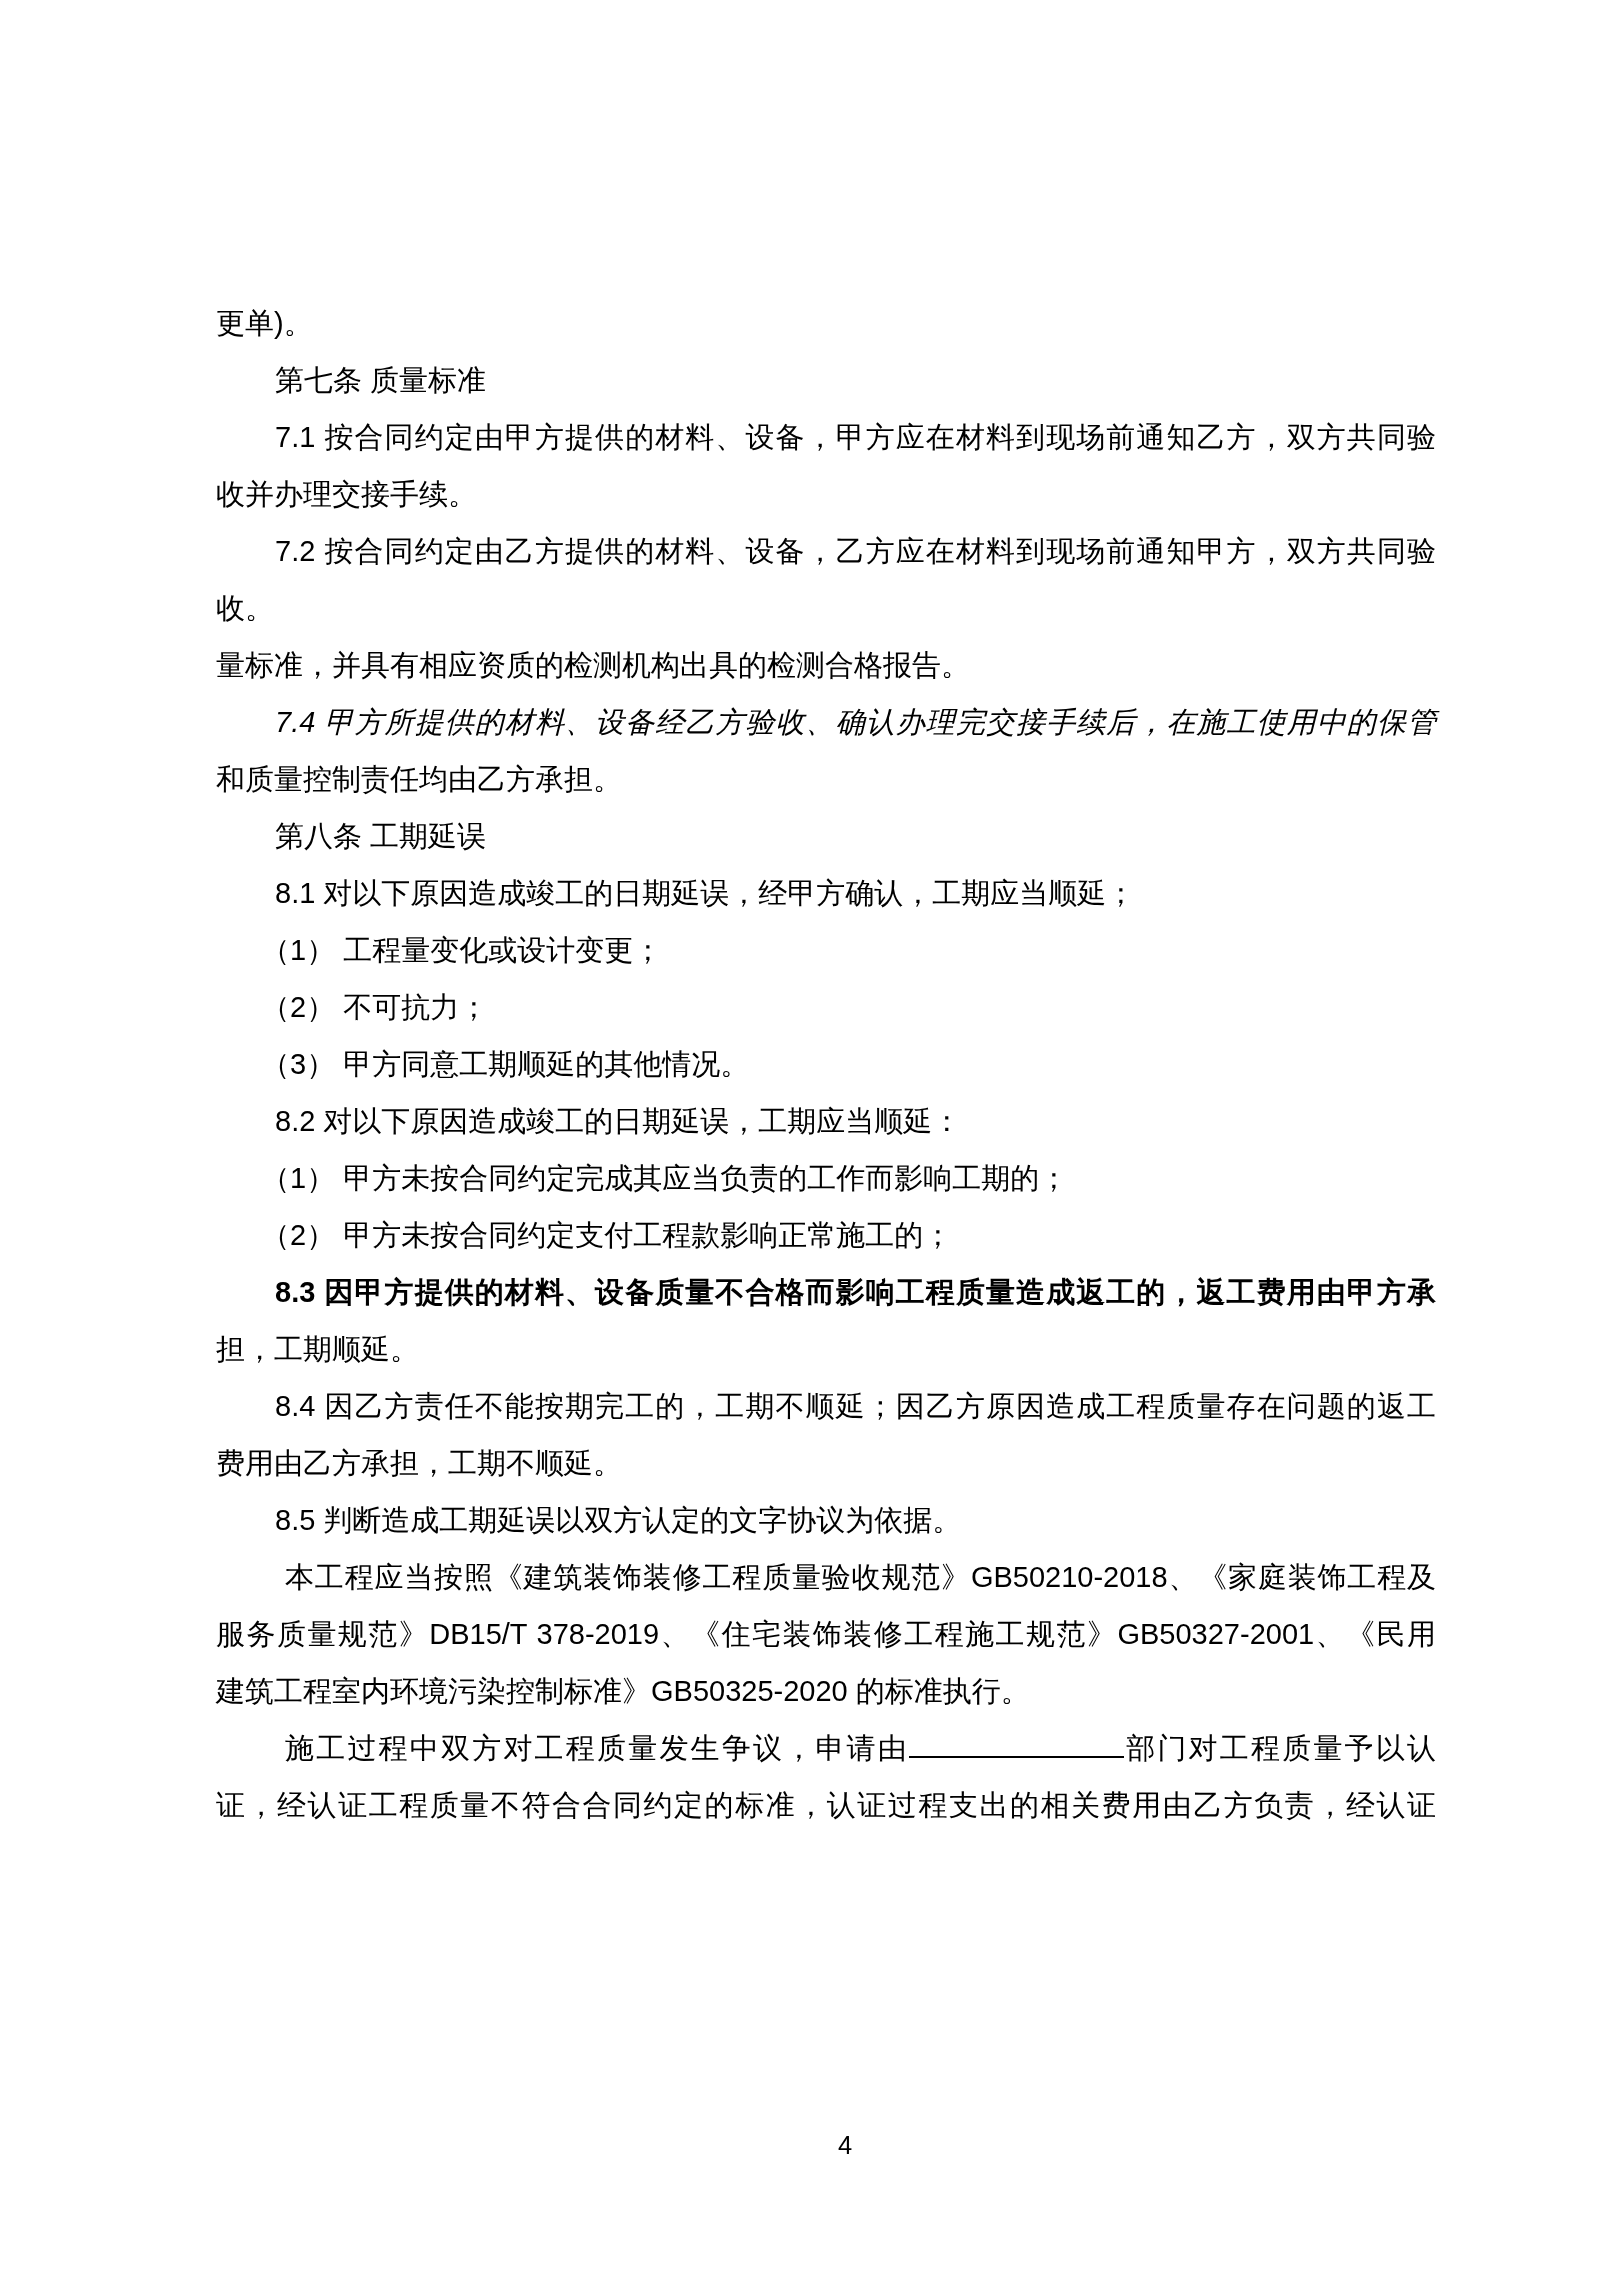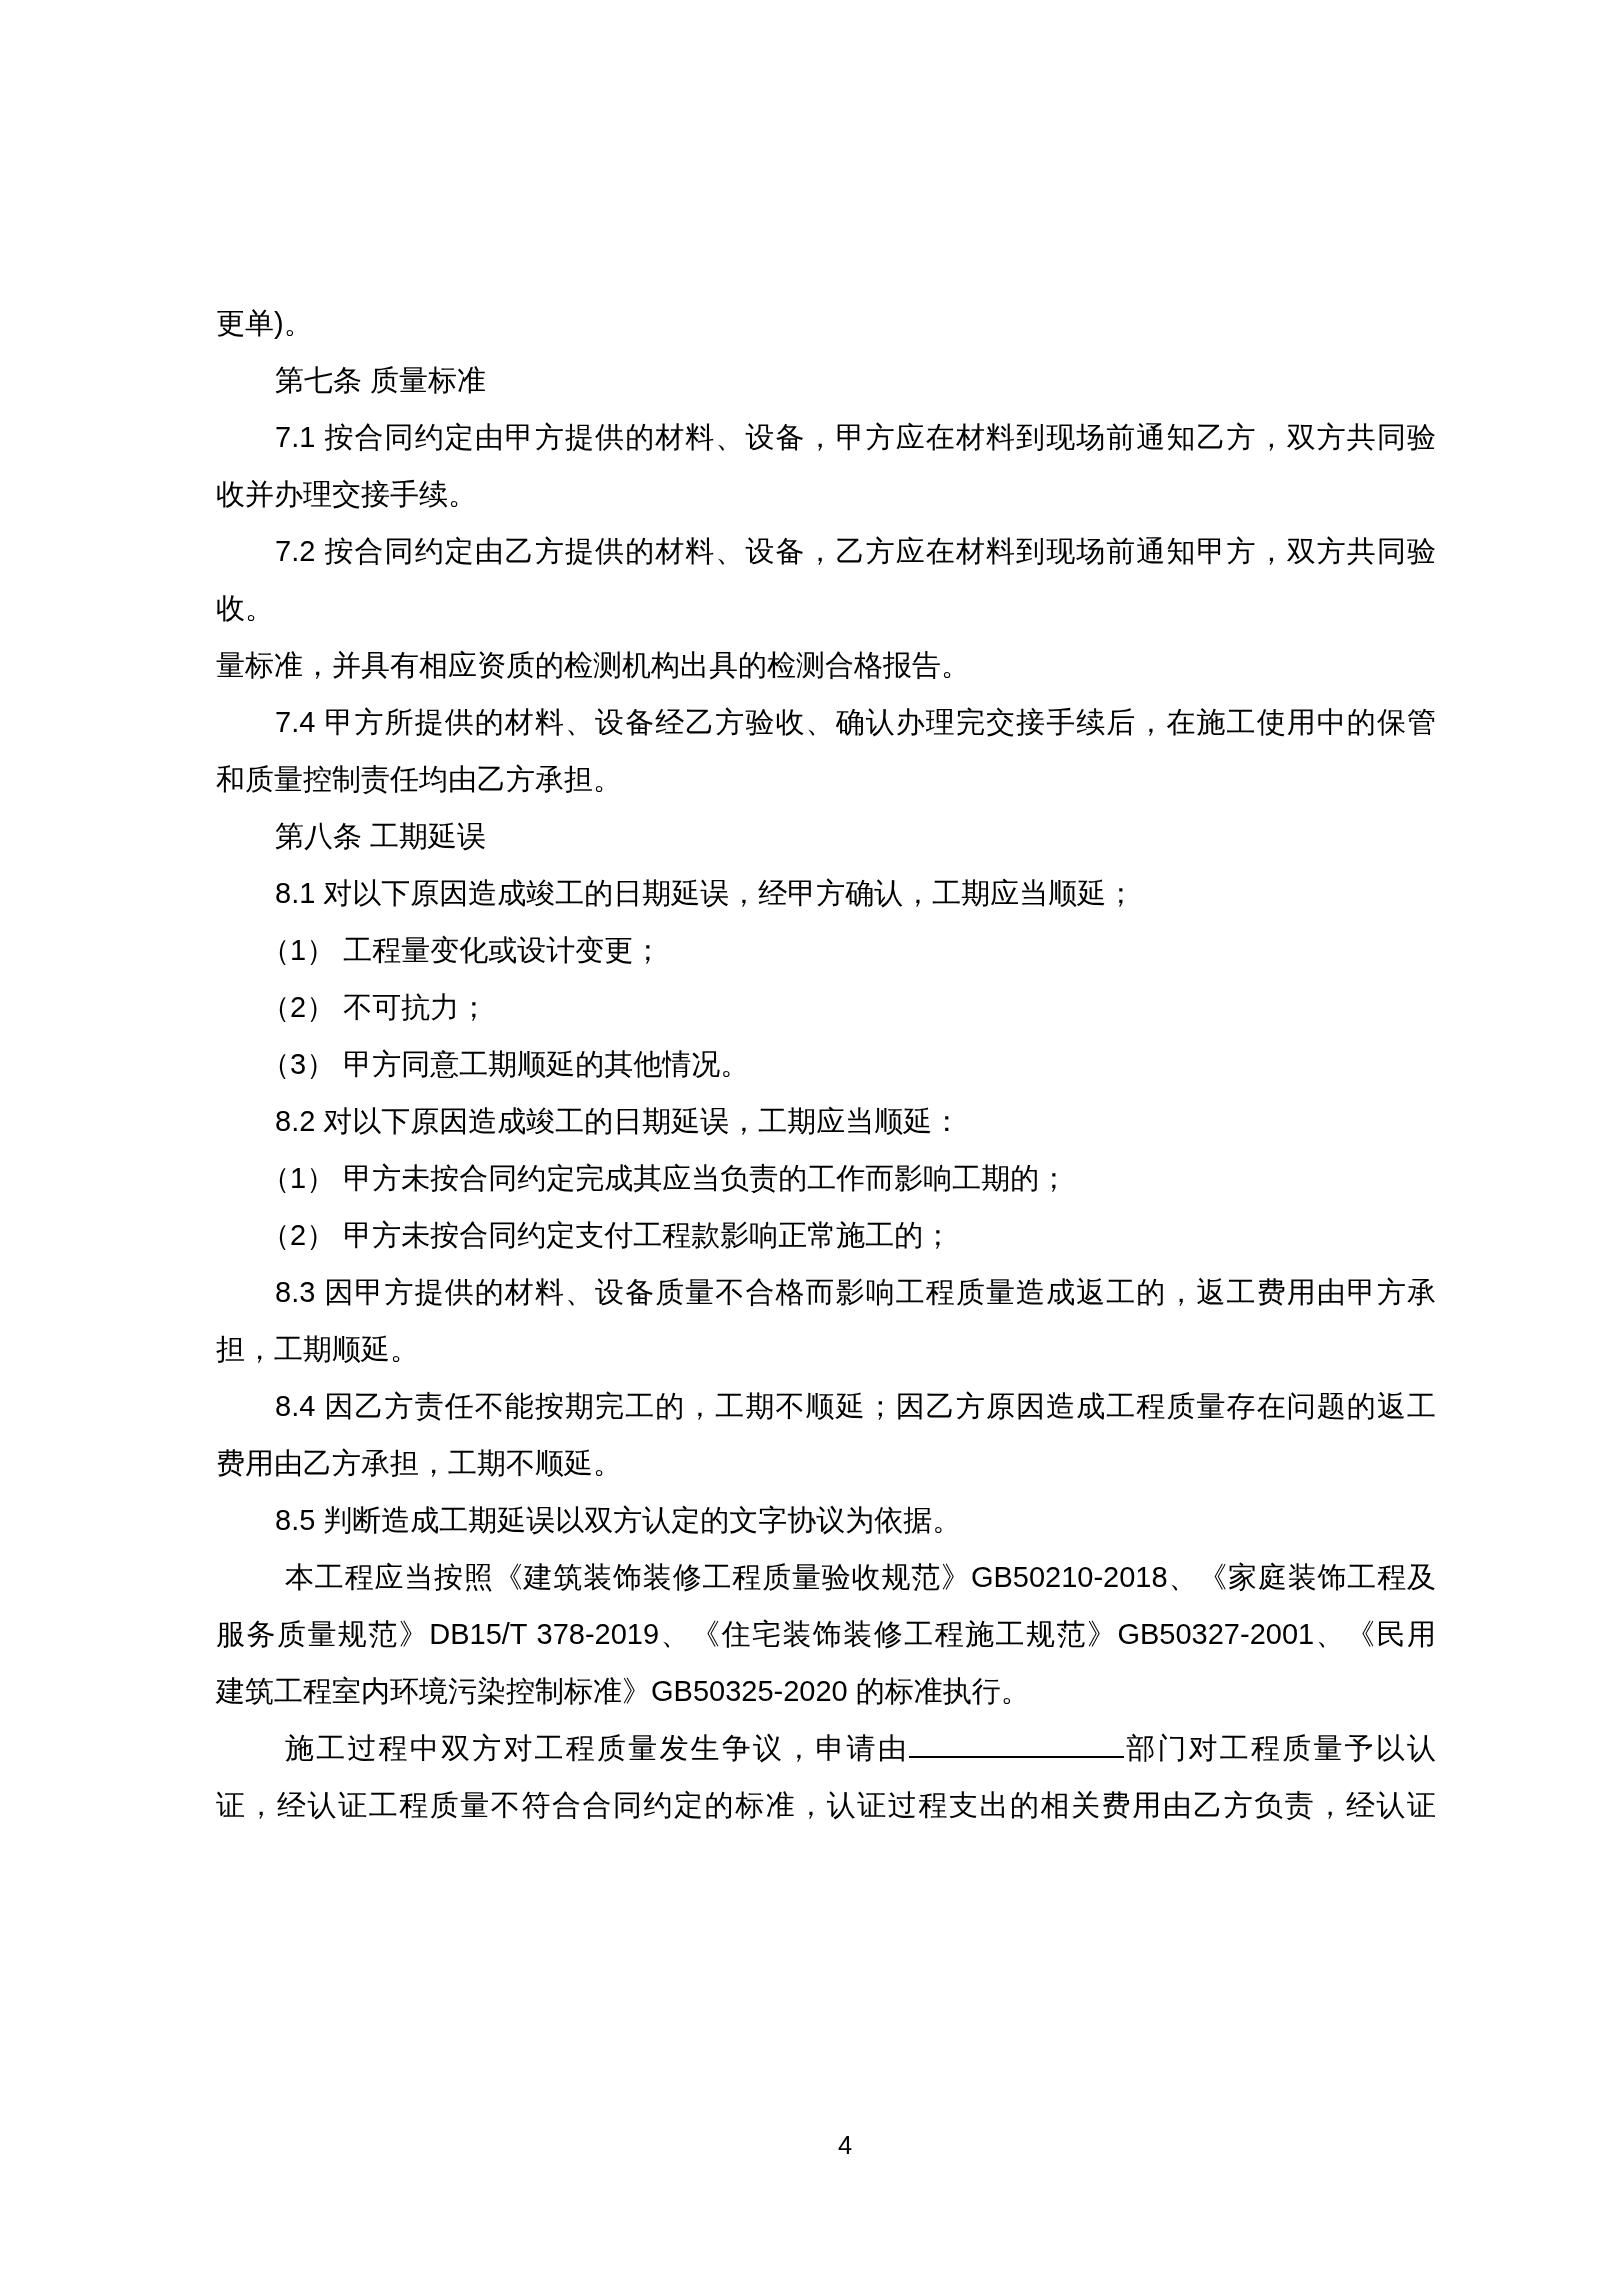--- a/index.html
+++ b/index.html
@@ -56,31 +56,31 @@
 
 <div class="page">
   <div class="content" id="content" style="color: rgb(0, 0, 0);">
       <div class="line">更单)。</div>
       <div class="line" style="padding-left: 59px;">第七条 质量标准</div>
       <div class="line justify" style="padding-left: 59px;">7.1 按合同约定由甲方提供的材料、设备，甲方应在材料到现场前通知乙方，双方共同验</div>
       <div class="line">收并办理交接手续。</div>
       <div class="line justify" style="padding-left: 59px;">7.2 按合同约定由乙方提供的材料、设备，乙方应在材料到现场前通知甲方，双方共同验</div>
       <div class="line">收。</div>
       <div class="line">量标准，并具有相应资质的检测机构出具的检测合格报告。</div>
-      <div class="line justify" style="padding-left: 59px;">7.4 甲方所提供的材料、设备经乙方验收、确认办理完交接手续后，在施工使用中的保管</div>
+      <div class="line justify" style="padding-left: 59px; font-style: italic;">7.4 甲方所提供的材料、设备经乙方验收、确认办理完交接手续后，在施工使用中的保管</div>
       <div class="line">和质量控制责任均由乙方承担。</div>
       <div class="line" style="padding-left: 59px;">第八条 工期延误</div>
       <div class="line" style="padding-left: 59px;">8.1 对以下原因造成竣工的日期延误，经甲方确认，工期应当顺延；</div>
       <div class="line" style="padding-left: 45px;">（1） 工程量变化或设计变更；</div>
       <div class="line" style="padding-left: 45px;">（2） 不可抗力；</div>
       <div class="line" style="padding-left: 45px;">（3） 甲方同意工期顺延的其他情况。</div>
       <div class="line" style="padding-left: 59px;">8.2 对以下原因造成竣工的日期延误，工期应当顺延：</div>
       <div class="line" style="padding-left: 45px;">（1） 甲方未按合同约定完成其应当负责的工作而影响工期的；</div>
       <div class="line" style="padding-left: 45px;">（2） 甲方未按合同约定支付工程款影响正常施工的；</div>
-      <div class="line justify" style="padding-left: 59px;">8.3 因甲方提供的材料、设备质量不合格而影响工程质量造成返工的，返工费用由甲方承</div>
+      <div class="line justify" style="padding-left: 59px; font-weight: bold;">8.3 因甲方提供的材料、设备质量不合格而影响工程质量造成返工的，返工费用由甲方承</div>
       <div class="line">担，工期顺延。</div>
       <div class="line justify" style="padding-left: 59px;">8.4 因乙方责任不能按期完工的，工期不顺延；因乙方原因造成工程质量存在问题的返工</div>
       <div class="line">费用由乙方承担，工期不顺延。</div>
       <div class="line" style="padding-left: 59px;">8.5 判断造成工期延误以双方认定的文字协议为依据。</div>
       <div class="line justify" style="padding-left: 69px;">本工程应当按照《建筑装饰装修工程质量验收规范》GB50210-2018、《家庭装饰工程及</div>
       <div class="line justify">服务质量规范》DB15/T 378-2019、《住宅装饰装修工程施工规范》GB50327-2001、《民用</div>
       <div class="line">建筑工程室内环境污染控制标准》GB50325-2020 的标准执行。</div>
       <div class="line justify" style="padding-left: 69px;"><span>施工过程中双方对工程质量发生争议，申请由</span><span class="blank" style="width: 215px;"></span><span>部门对工程质量予以认</span></div>
       <div class="line justify">证，经认证工程质量不符合合同约定的标准，认证过程支出的相关费用由乙方负责，经认证</div>
     </div>

